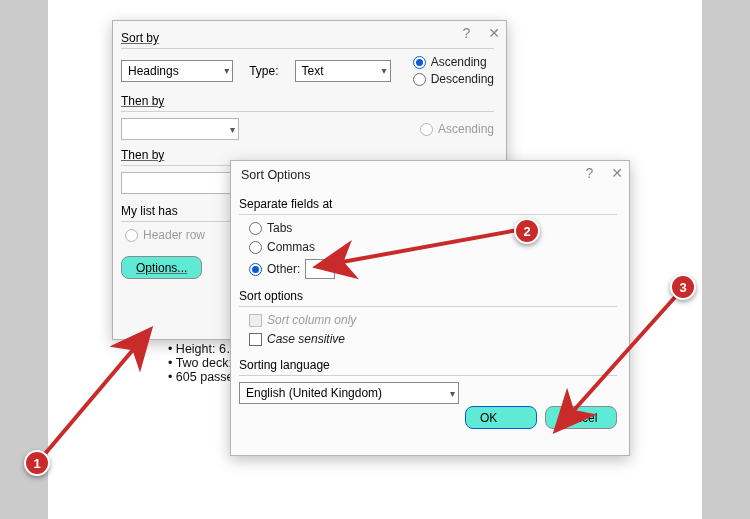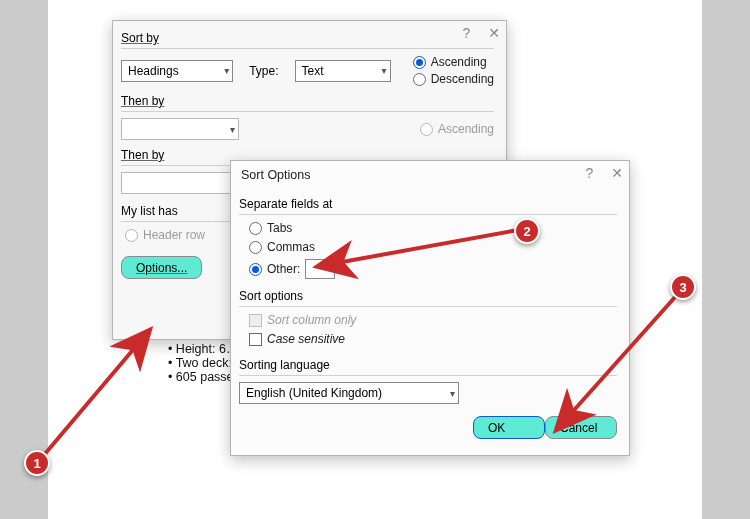--- a/index.html
+++ b/index.html
@@ -212,21 +212,21 @@
         </label>
     </div>
 
     <div class="group-label" style="margin-top:12px">Sorting language</div>
     <div class="hr"></div>
     <div class="select" style="width:220px;">
       <span>English (United Kingdom)</span>
       <span class="chev">▾</span>
     </div>
 
-    <div style="position:absolute; right:12px; bottom:16px; display:flex; ">
+    <div style="position:absolute; right:12px; bottom:26px; display:flex; gap:8px;">
       <div class="button primary" style="width:72px">
           <span>OK</span>
         </div>
       <div class="button" style="width:72px">
           <span>Cancel</span>
         </div>
     </div>
   </div>
 </div>
 

